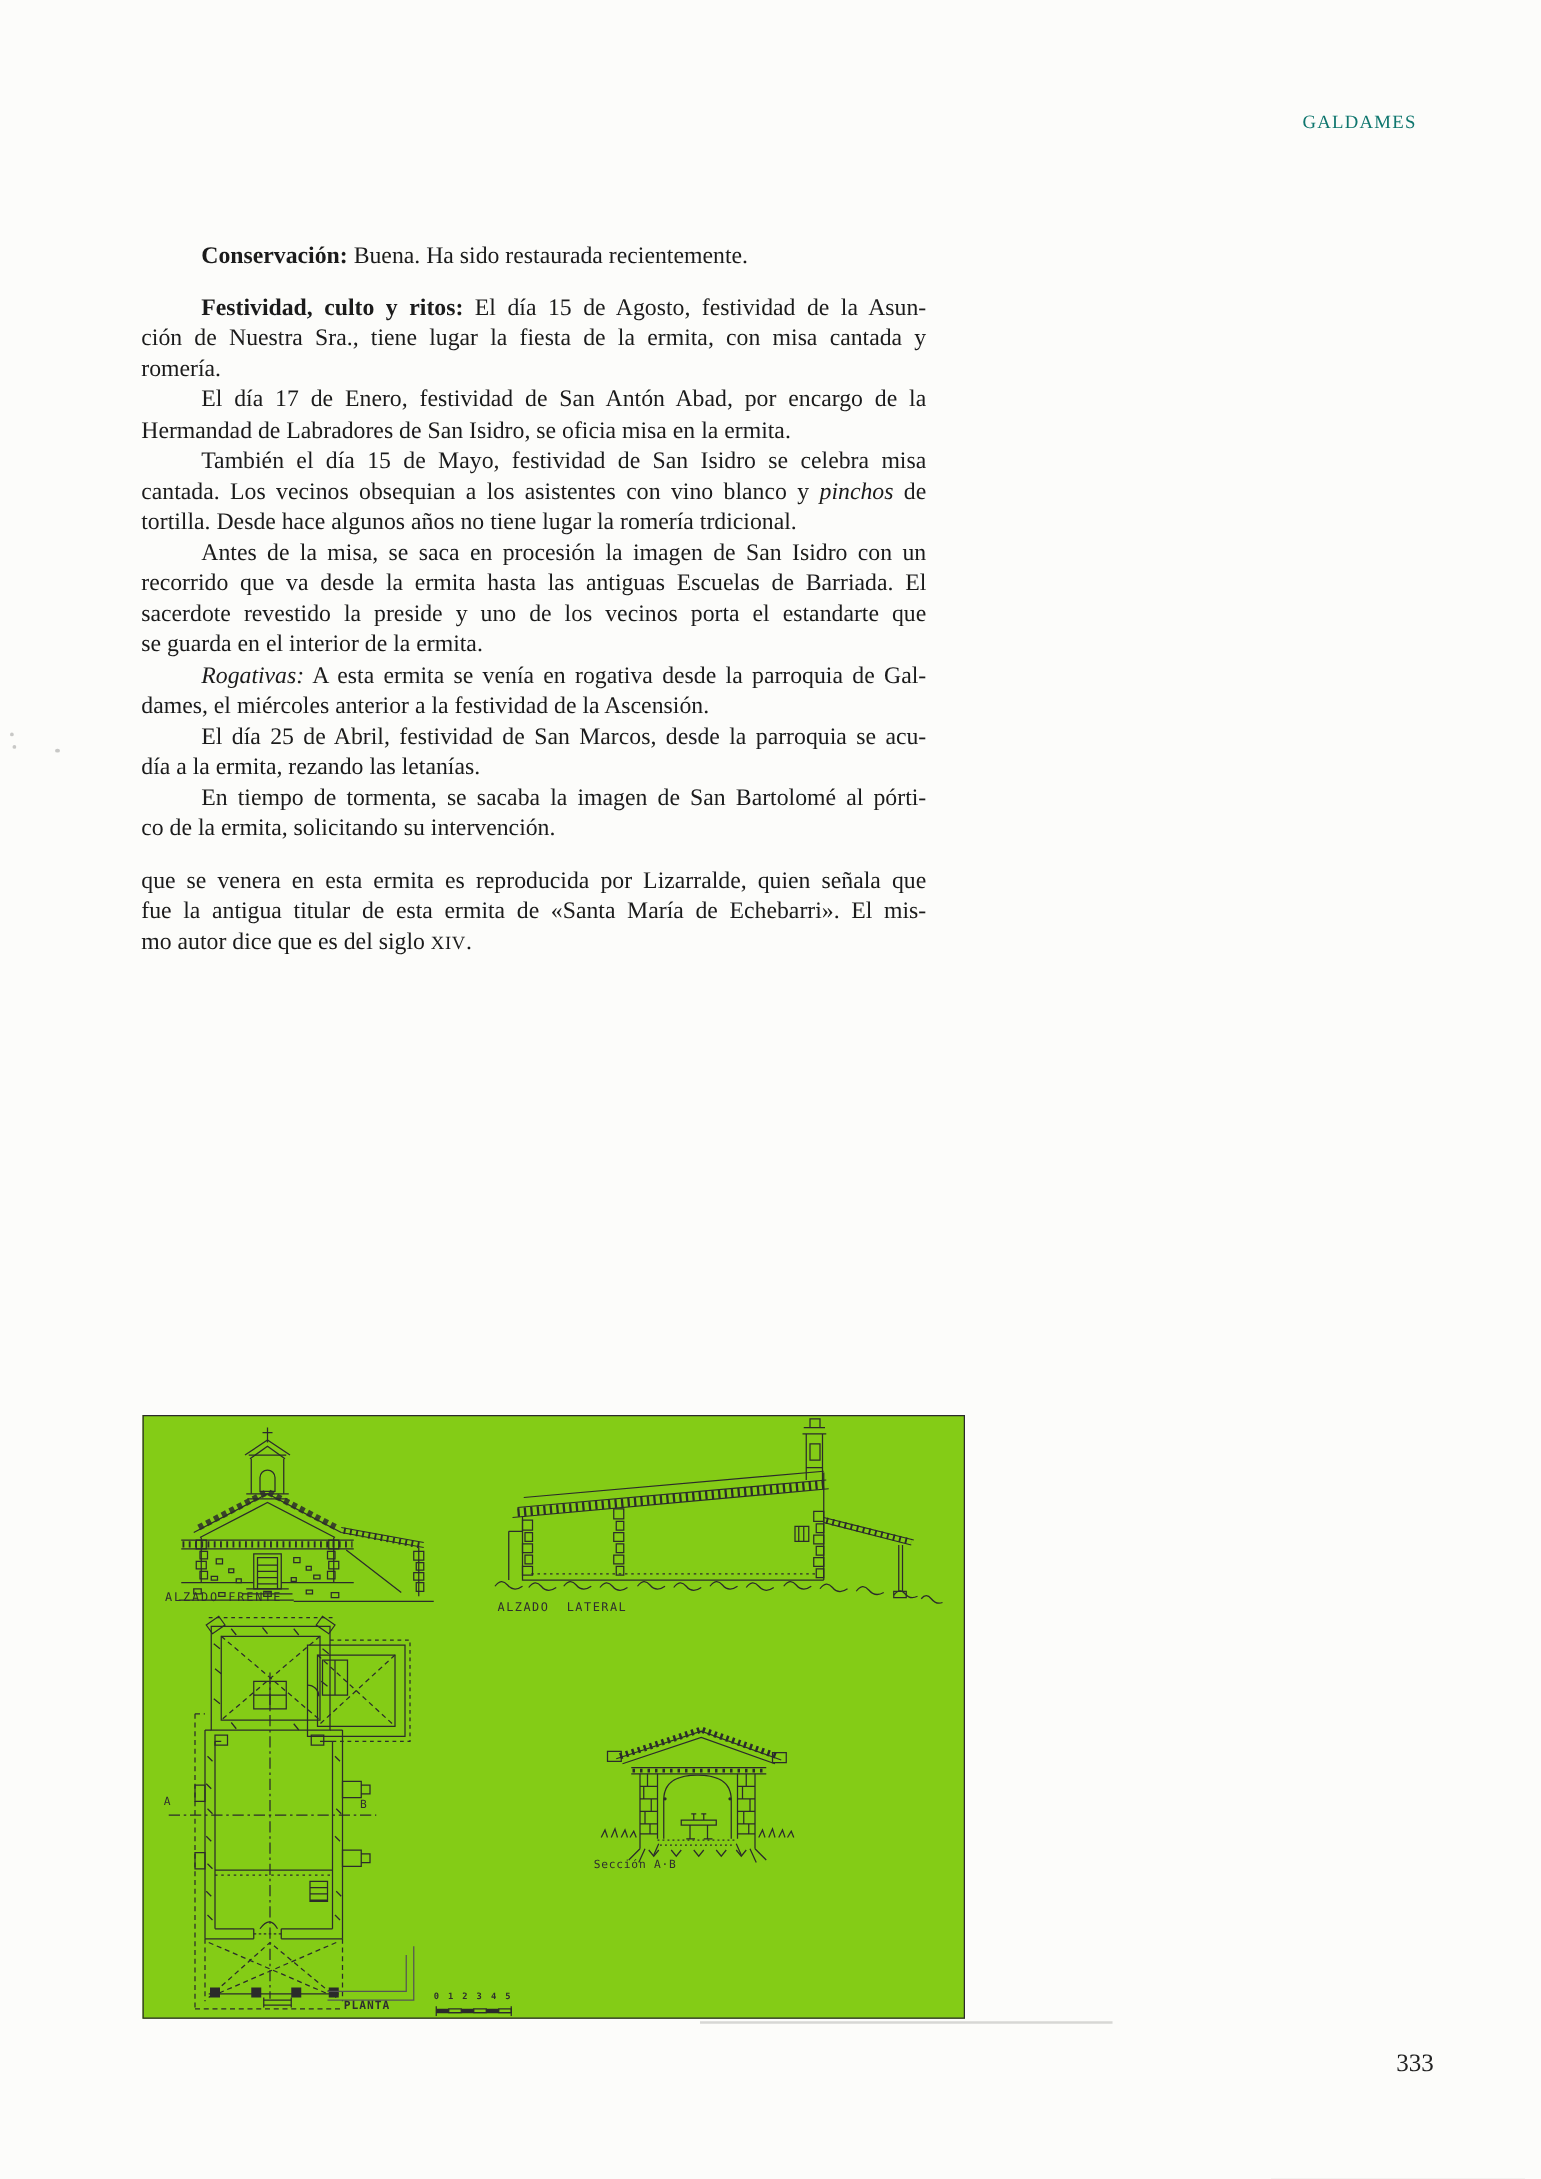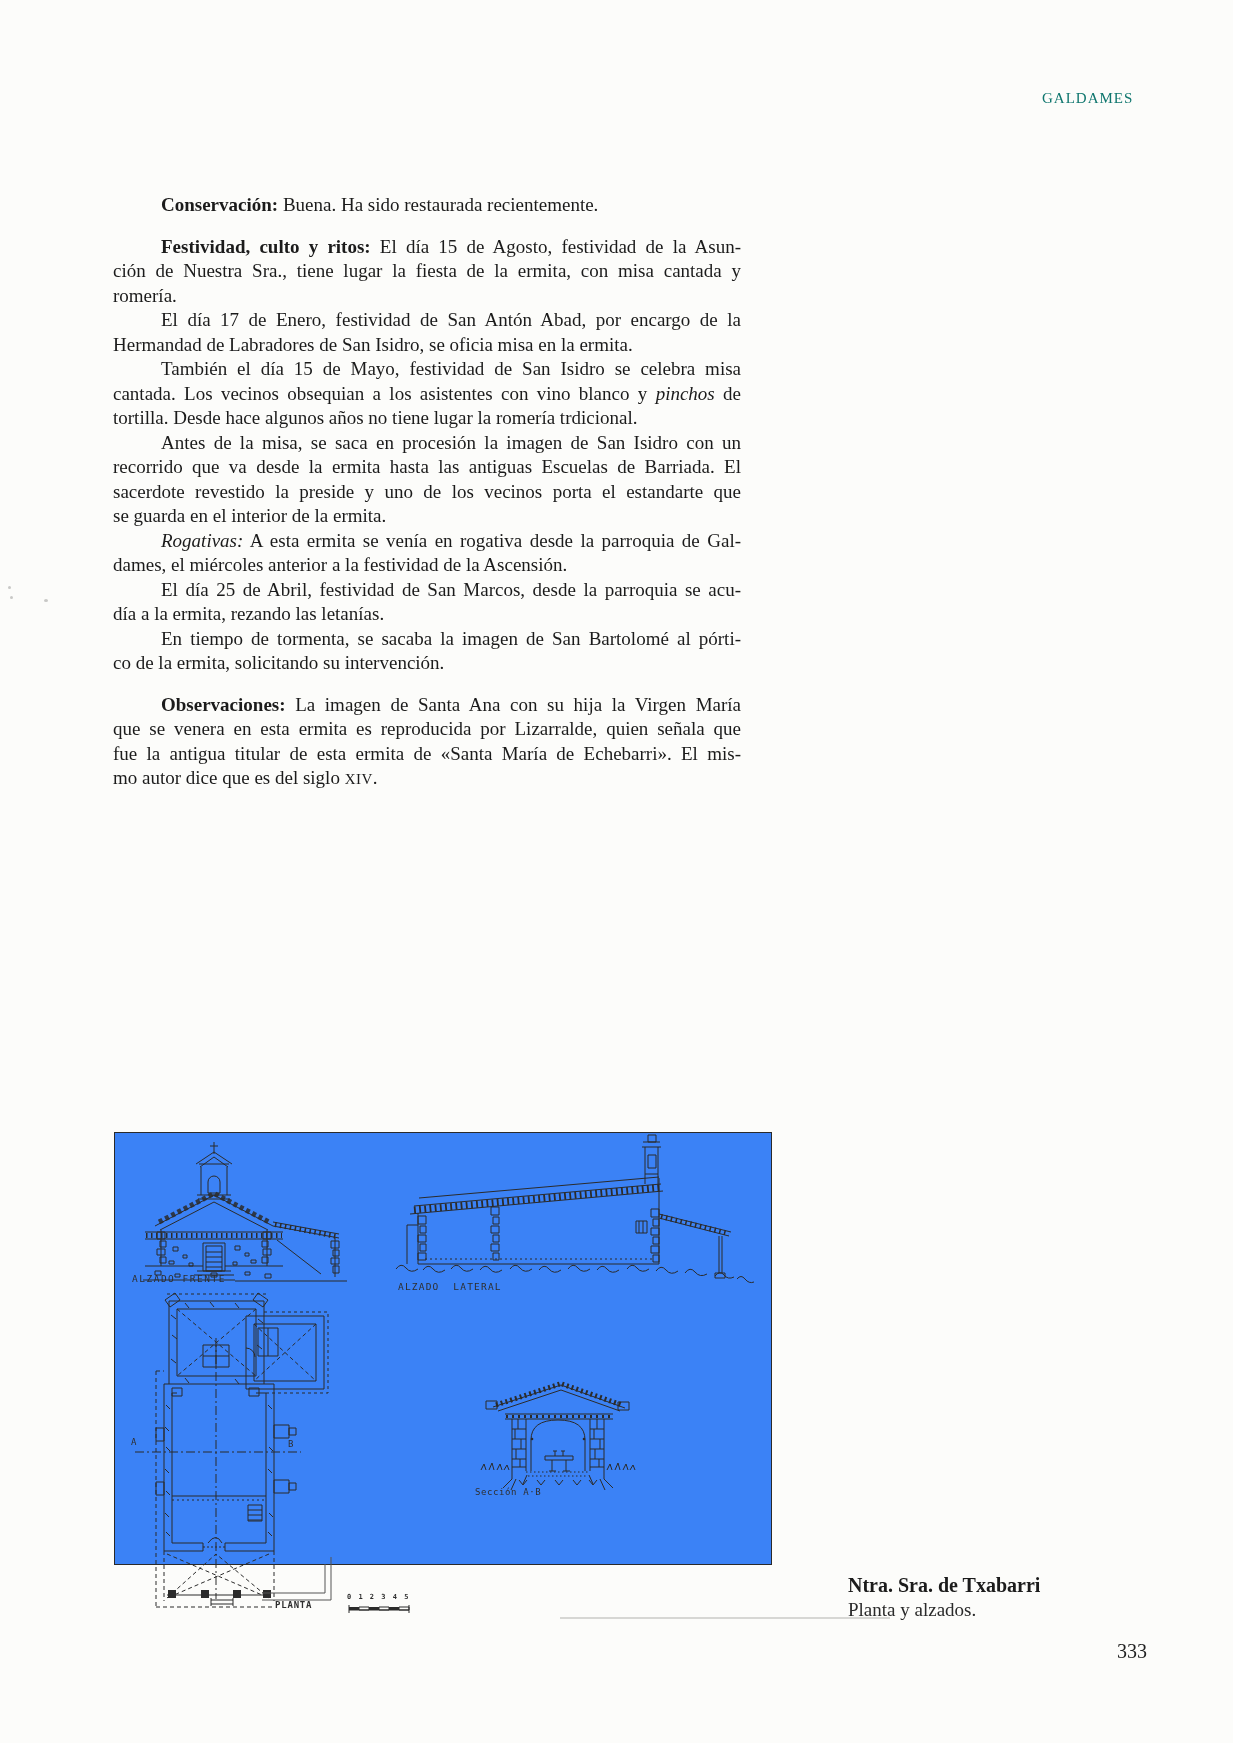--- a/index.html
+++ b/index.html
@@ -18,22 +18,22 @@
   }
   .para { margin:0; }
   .para.gap { margin-top:17px; }
   .line { text-align:justify; text-align-last:justify;margin-left:36px; }
   .line.end { text-align:left; text-align-last:left; }
   .line.ind { text-indent:48px; }
   .b { font-weight:bold; }
   .i { font-style:italic; }
   .sc { font-size:15px; letter-spacing:0.5px; }
   #figure {
-    position:absolute; left:114px; top:1132px; width:658px; height:433px;
-    border:1.5px solid #2a2a2a; box-sizing:border-box; background:#3b82f6;
+    position:absolute; left:114px; top:1132px; width:658px; height:483px;
+    border:1.5px solid #2a2a2a; box-sizing:border-box; background:#84cc16;
   }
   #figure svg { position:absolute; left:0; top:0; }
   .fig-label {
     position:absolute; font-family:"DejaVu Sans Mono",monospace;
     color:#2e2e2e; white-space:pre;
   }
   #lbl-frente  { left:17px;  top:140px; font-size:9.5px; letter-spacing:1.5px; }
   #lbl-lateral { left:283px; top:148px; font-size:9.5px; letter-spacing:1.2px; }
   #lbl-planta  { left:160px; top:467px; font-size:9px;  letter-spacing:0.8px;font-weight:bold; }
   #lbl-seccion { left:360px; top:354px; font-size:9px;  letter-spacing:0.6px; }
@@ -90,21 +90,20 @@
       </div>
       <div class="para">
         <div class="line ind"><span>El día 25 de Abril, festividad de San Marcos, desde la parroquia se acu-</span></div>
         <div class="line end"><span>día a la ermita, rezando las letanías.</span></div>
       </div>
       <div class="para">
         <div class="line ind"><span>En tiempo de tormenta, se sacaba la imagen de San Bartolomé al pórti-</span></div>
         <div class="line end"><span>co de la ermita, solicitando su intervención.</span></div>
       </div>
       <div class="para gap">
-        <div class="line ind"><span class="b">Observaciones:</span><span> La imagen de Santa Ana con su hija la Virgen María</span></div>
         <div class="line"><span>que se venera en esta ermita es reproducida por Lizarralde, quien señala que</span></div>
         <div class="line"><span>fue la antigua titular de esta ermita de «Santa María de Echebarri». El mis-</span></div>
         <div class="line end"><span>mo autor dice que es del siglo </span><span class="sc">XIV</span><span>.</span></div>
       </div>
     </div>
 
   <span class="dot" id="dot1"></span>
   <span class="dot" id="dot2"></span>
   <span class="dot" id="dot3"></span>
 
@@ -225,20 +224,16 @@
     <span class="fig-label" id="lbl-lateral">ALZADO  LATERAL</span>
     <span class="fig-label" id="lbl-planta">PLANTA</span>
     <span class="fig-label" id="lbl-seccion">Sección A·B</span>
     <span class="fig-label" id="lbl-scale">0 1 2 3 4 5</span>
     <span class="fig-label" id="lbl-a">A</span>
     <span class="fig-label" id="lbl-b">B</span>
   </div>
 
   <div id="fig-underline"></div>
 
-  <div id="caption">
-    <div id="cap-t">Ntra. Sra. de Txabarri</div>
-    <div id="cap-s">Planta y alzados.</div>
-  </div>
 
   <div id="pageno">333</div>
 
 </div>
 
 </body></html>

